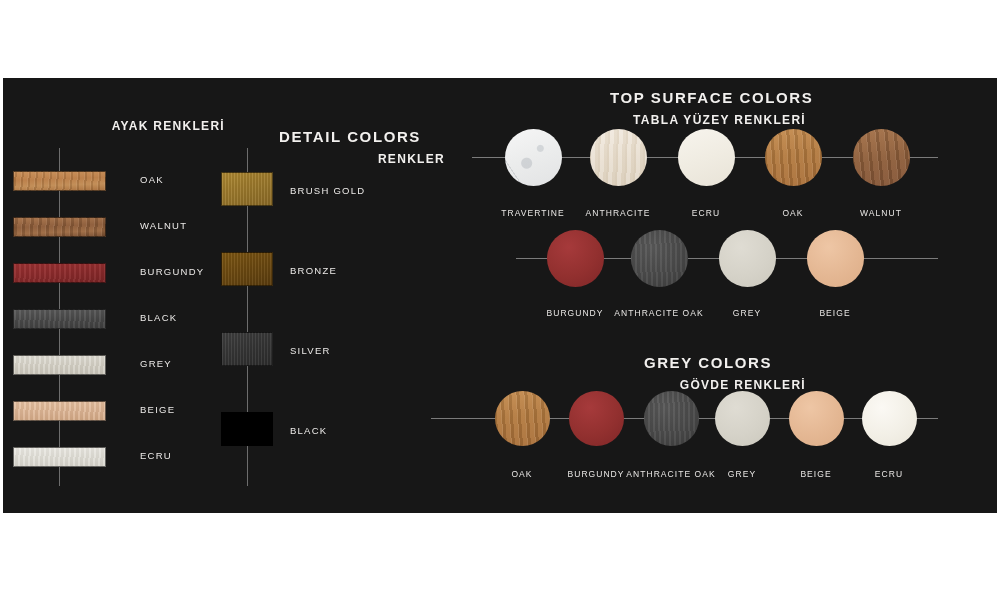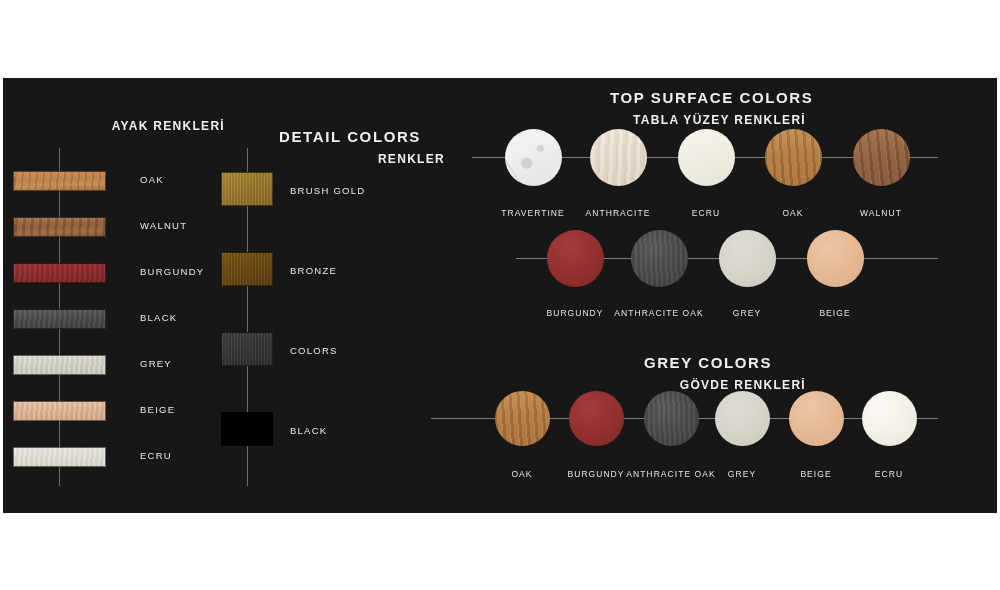--- a/index.html
+++ b/index.html
@@ -201,21 +201,21 @@
 
     <div class="col-axis" style="left:244px; top:70px; height:338px;"></div>
 
     <div class="sw-rect tex-brush-gold" style="left:218px; top:94px; width:52px; height:34px;"></div>
     <div class="sw-label" style="left:287px; top:107px;">BRUSH GOLD</div>
 
     <div class="sw-rect tex-bronze" style="left:218px; top:174px; width:52px; height:34px;"></div>
     <div class="sw-label" style="left:287px; top:187px;">BRONZE</div>
 
     <div class="sw-rect tex-silver" style="left:218px; top:254px; width:52px; height:34px;"></div>
-    <div class="sw-label" style="left:287px; top:267px;">COLORS</div>
+    <div class="sw-label" style="left:287px; top:267px;">SILVER</div>
 
     <div class="sw-rect tex-flatblack" style="left:218px; top:334px; width:52px; height:34px;"></div>
     <div class="sw-label" style="left:287px; top:347px;">BLACK</div>
 
     <div class="sec-title" style="left:607px; top:11px; width:196px;">
       <span class="t-en">TOP SURFACE COLORS</span>
       <span class="t-tr">TABLA YÜZEY RENKLERİ</span>
     </div>
 
     <div class="row-line" style="left:469px; top:79px; width:466px;"></div>

